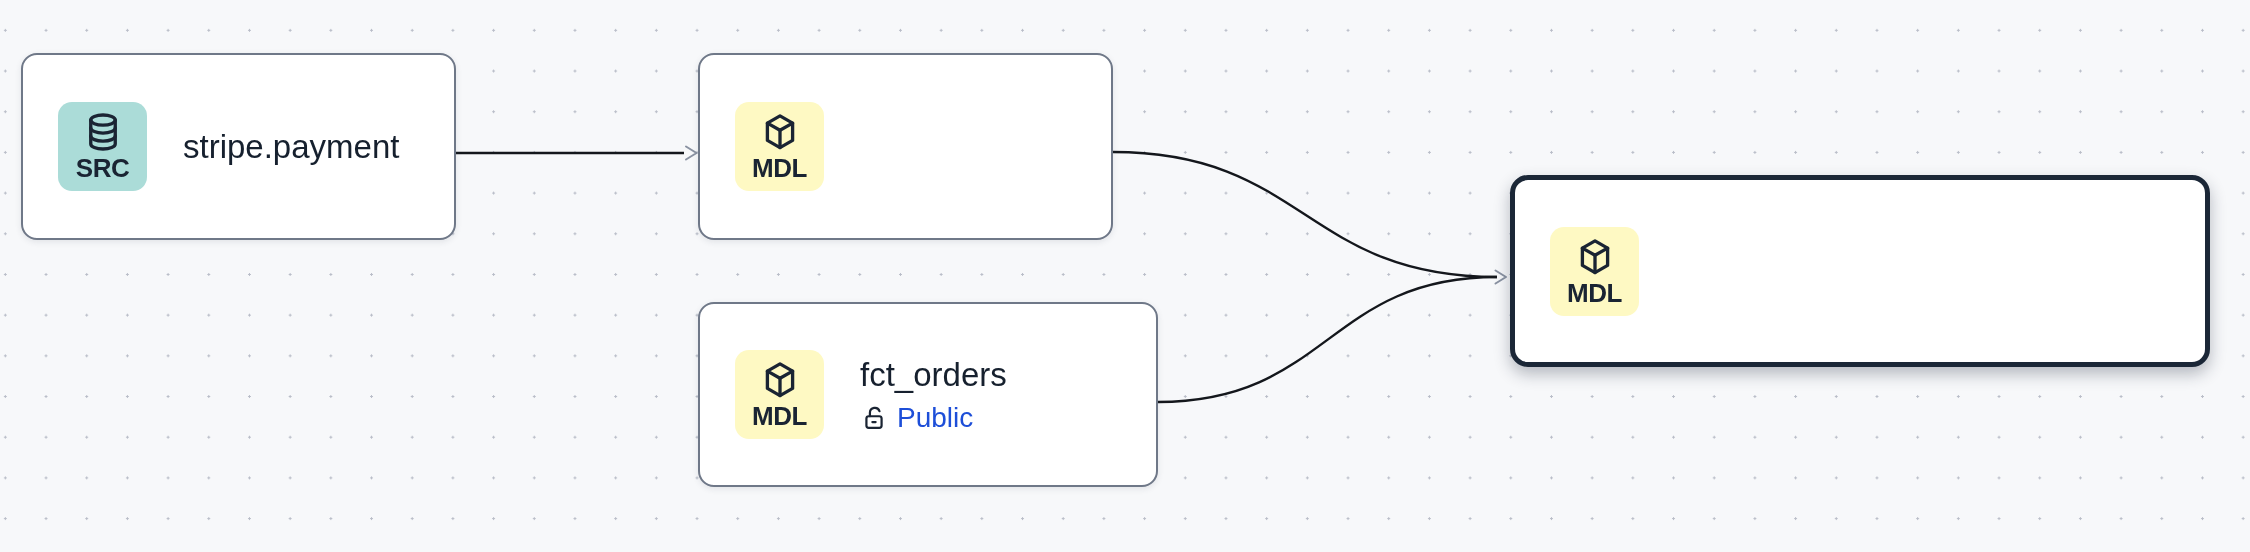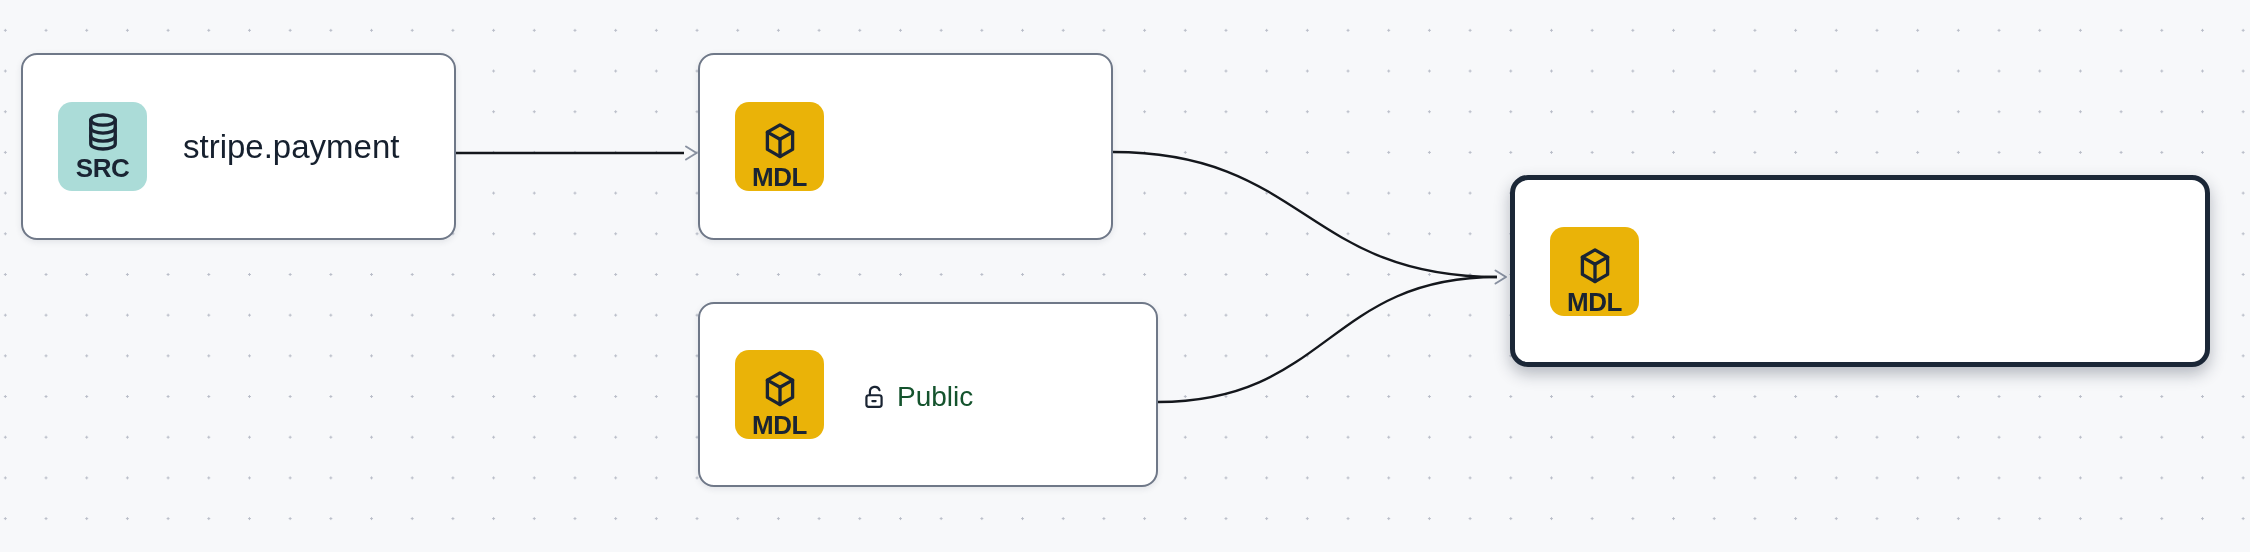--- a/index.html
+++ b/index.html
@@ -38,38 +38,38 @@
   .node-3 { left: 698px;  top: 302px; width: 460px; height: 185px; }
   .node-4 { left: 1510px; top: 175px; width: 700px; height: 192px; }
 
   .badge {
     flex: 0 0 auto;
     width: 89px; height: 89px; border-radius: 14px;
     display: flex; flex-direction: column; align-items: center; justify-content: center;
     gap: 1px;
   }
   .badge-src { background: #abdcd8; }
-  .badge-mdl { background: #eab308; justify-content: flex-end; }
+  .badge-mdl { background: #fef9c3; }
   .badge svg { width: 42px; height: 42px; display: block; }
   .badge-label {
     font-size: 26px; font-weight: bold; letter-spacing: -0.5px;
     color: #1a2433; line-height: 28px;
   }
 
   .node-text { margin-left: 36px; display: flex; flex-direction: column; }
   .node-label {
     font-size: 33px; font-weight: 500; color: #16202e;
     line-height: 42px; white-space: nowrap;
   }
   .access-row {
     display: flex; align-items: center; gap: 9px;
     margin-top: 5px; line-height: 34px;
   }
   .access-row svg { width: 28px; height: 28px; display: block; }
-  .access-label { font-size: 28px; font-weight: 400; color: #14532d; white-space: nowrap; }
+  .access-label { font-size: 28px; font-weight: 400; color: #1d4ed8; white-space: nowrap; }
 
   .icon-stroke { stroke: #1a2433; stroke-width: 1.9; fill: none; stroke-linecap: round; stroke-linejoin: round; }
 </style>
 </head>
 <body>
 
 <div class="canvas">
 
   <svg class="edges" viewBox="0 0 2250 552" xmlns="http://www.w3.org/2000/svg">
     <path class="edge" d="M 456 153 H 684"></path>
@@ -108,20 +108,21 @@
   <div class="node node-3">
     <div class="badge badge-mdl">
       <svg viewBox="0 0 24 24">
         <path class="icon-stroke" d="M12 2.8 L19.2 6.9 L12 11 L4.8 6.9 Z"></path>
         <path class="icon-stroke" d="M4.8 6.9 V16.8 L12 20.9 L19.2 16.8 V6.9"></path>
         <path class="icon-stroke" d="M12 11 V20.9"></path>
       </svg>
       <span class="badge-label">MDL</span>
     </div>
     <div class="node-text">
+      <span class="node-label">fct_orders</span>
       <span class="access-row">
         <svg viewBox="0 0 24 24">
           <rect class="icon-stroke" x="5.5" y="10.5" width="13" height="10" rx="2"></rect>
           <path class="icon-stroke" d="M8.5 10.5 V7.5 a4.2 4.2 0 0 1 8.2 -1.3"></path>
           <path class="icon-stroke" d="M10.6 15.5 h2.8"></path>
         </svg>
         <span class="access-label">Public</span>
       </span>
     </div>
   </div>

